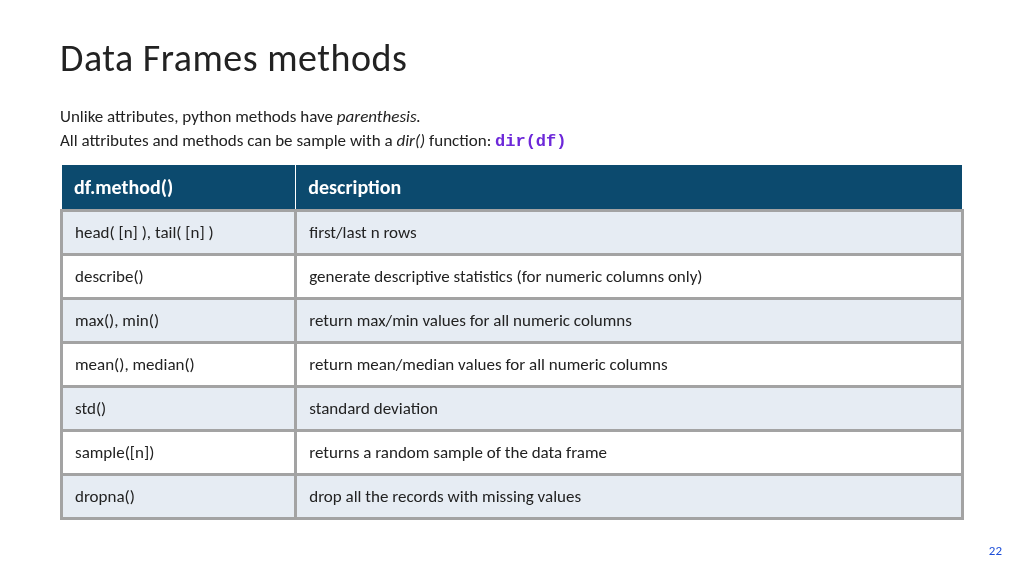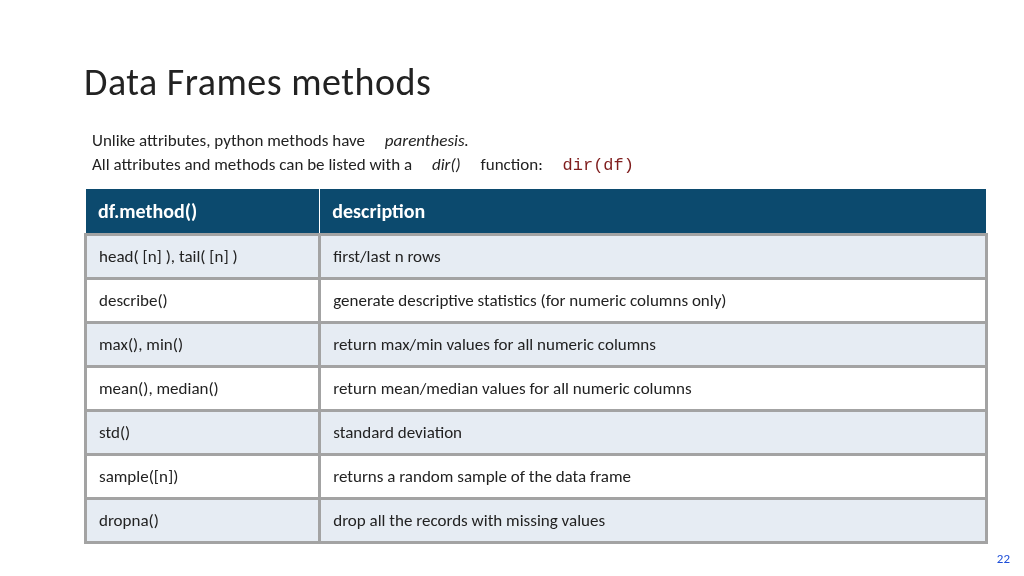--- a/index.html
+++ b/index.html
@@ -1,15 +1,15 @@
 <!DOCTYPE html>
 <html><head>
   <meta charset="utf-8">
   <style>
-    * { margin: 8px; padding: 0; box-sizing: border-box; }
+    * { margin: 0; padding: 0; box-sizing: border-box; }
     body {
       width: 1024px;
       height: 576px;
       font-family: Calibri, 'Segoe UI', sans-serif;
       background: white;
       position: relative;
       padding: 35px 60px 0 60px;
     }
     .title {
       font-size: 38px;
@@ -20,22 +20,22 @@
     }
     .subtitle {
       font-size: 17px;
       color: #222;
       line-height: 1.4;
       margin-bottom: 10px;
     }
     .subtitle .italic { font-style: italic; }
     .subtitle .code {
       font-family: 'Courier New', monospace;
-      font-weight: normal;
-      color: #7f1d1d;
+      font-weight: bold;
+      color: #6d28d9;
     }
     table {
       width: 100%;
       border-collapse: collapse;
       font-size: 17px;
     }
     thead th {
       background: #0c4a6e;
       color: #fff;
       text-align: left;
@@ -60,21 +60,21 @@
       color: #1d4ed8;
     }
   </style>
 </head>
 <body>
 
 <h1 class="title">Data Frames methods</h1>
 
 <div class="subtitle">
   <span>Unlike attributes, python methods have </span><span class="italic">parenthesis.</span><br>
-  <span>All attributes and methods can be listed with a </span><span class="italic">dir()</span><span> function: </span><span class="code">dir(df)</span>
+  <span>All attributes and methods can be sample with a </span><span class="italic">dir()</span><span> function: </span><span class="code">dir(df)</span>
 </div>
 
 <table>
   <thead>
     <tr>
       <th style="width:26%">df.method()</th>
       <th>description</th>
     </tr>
   </thead>
   <tbody>

